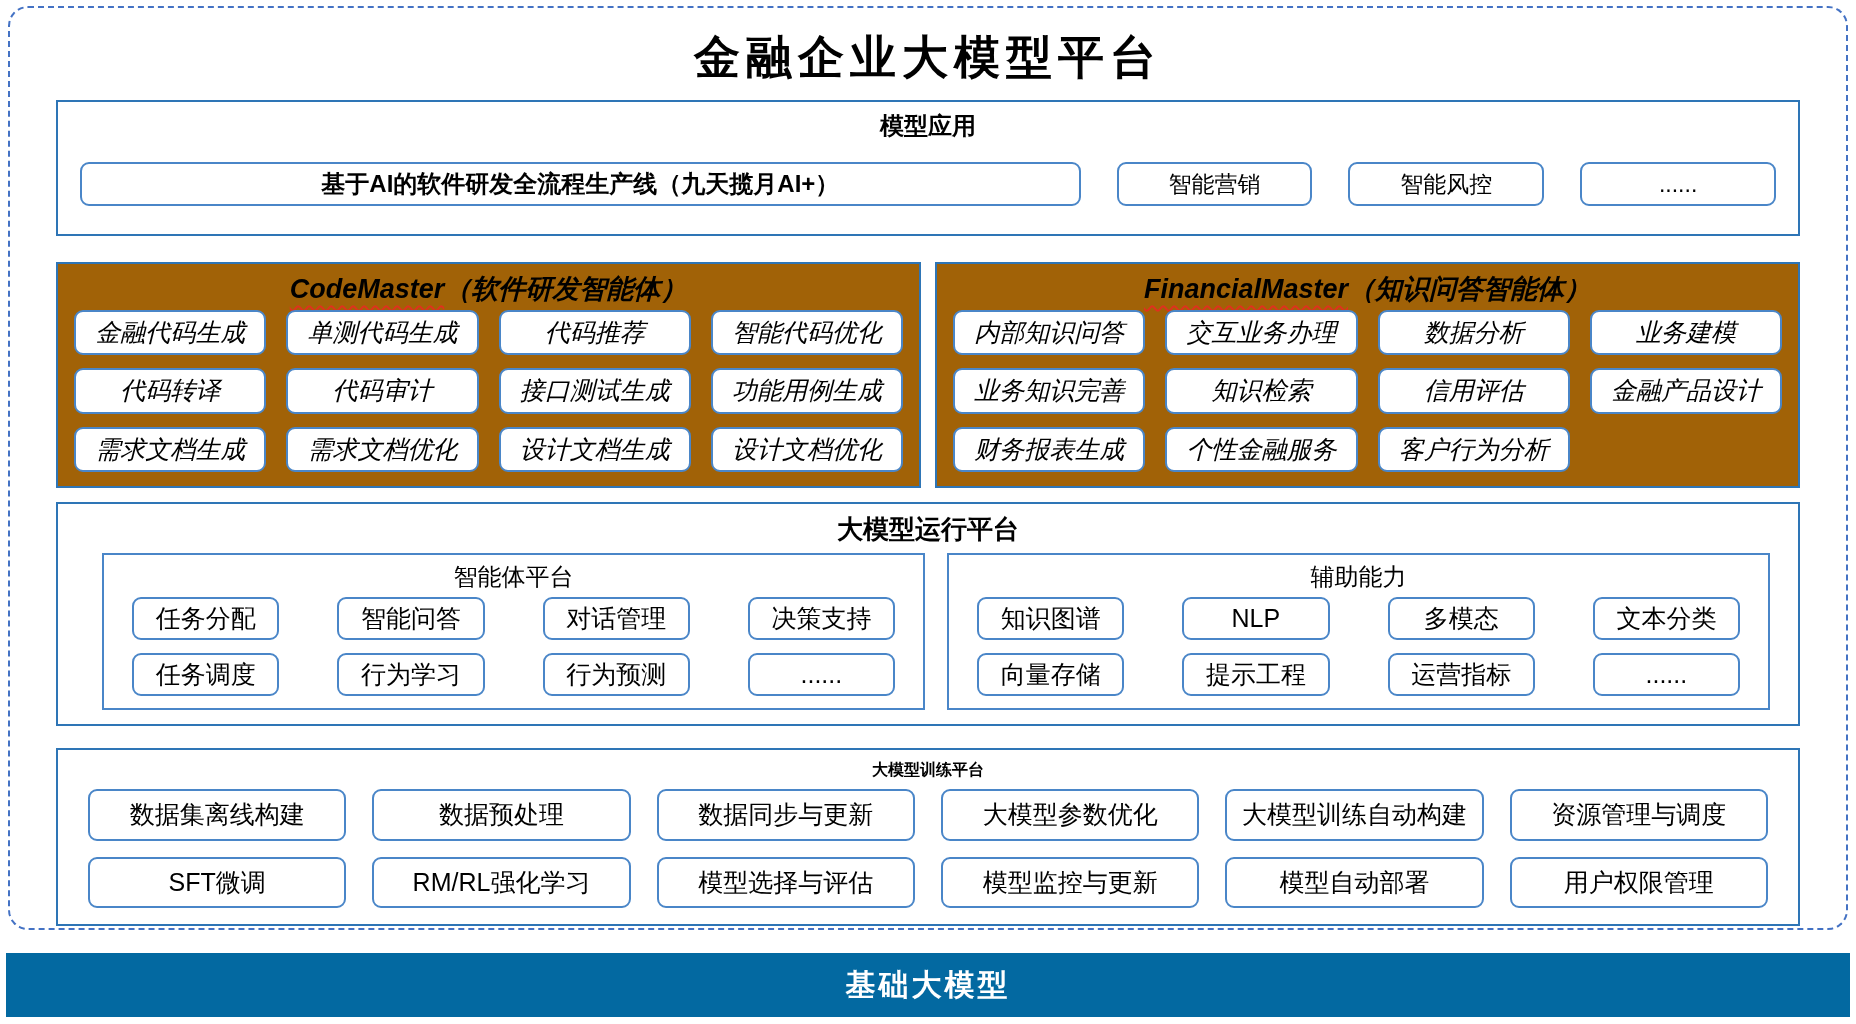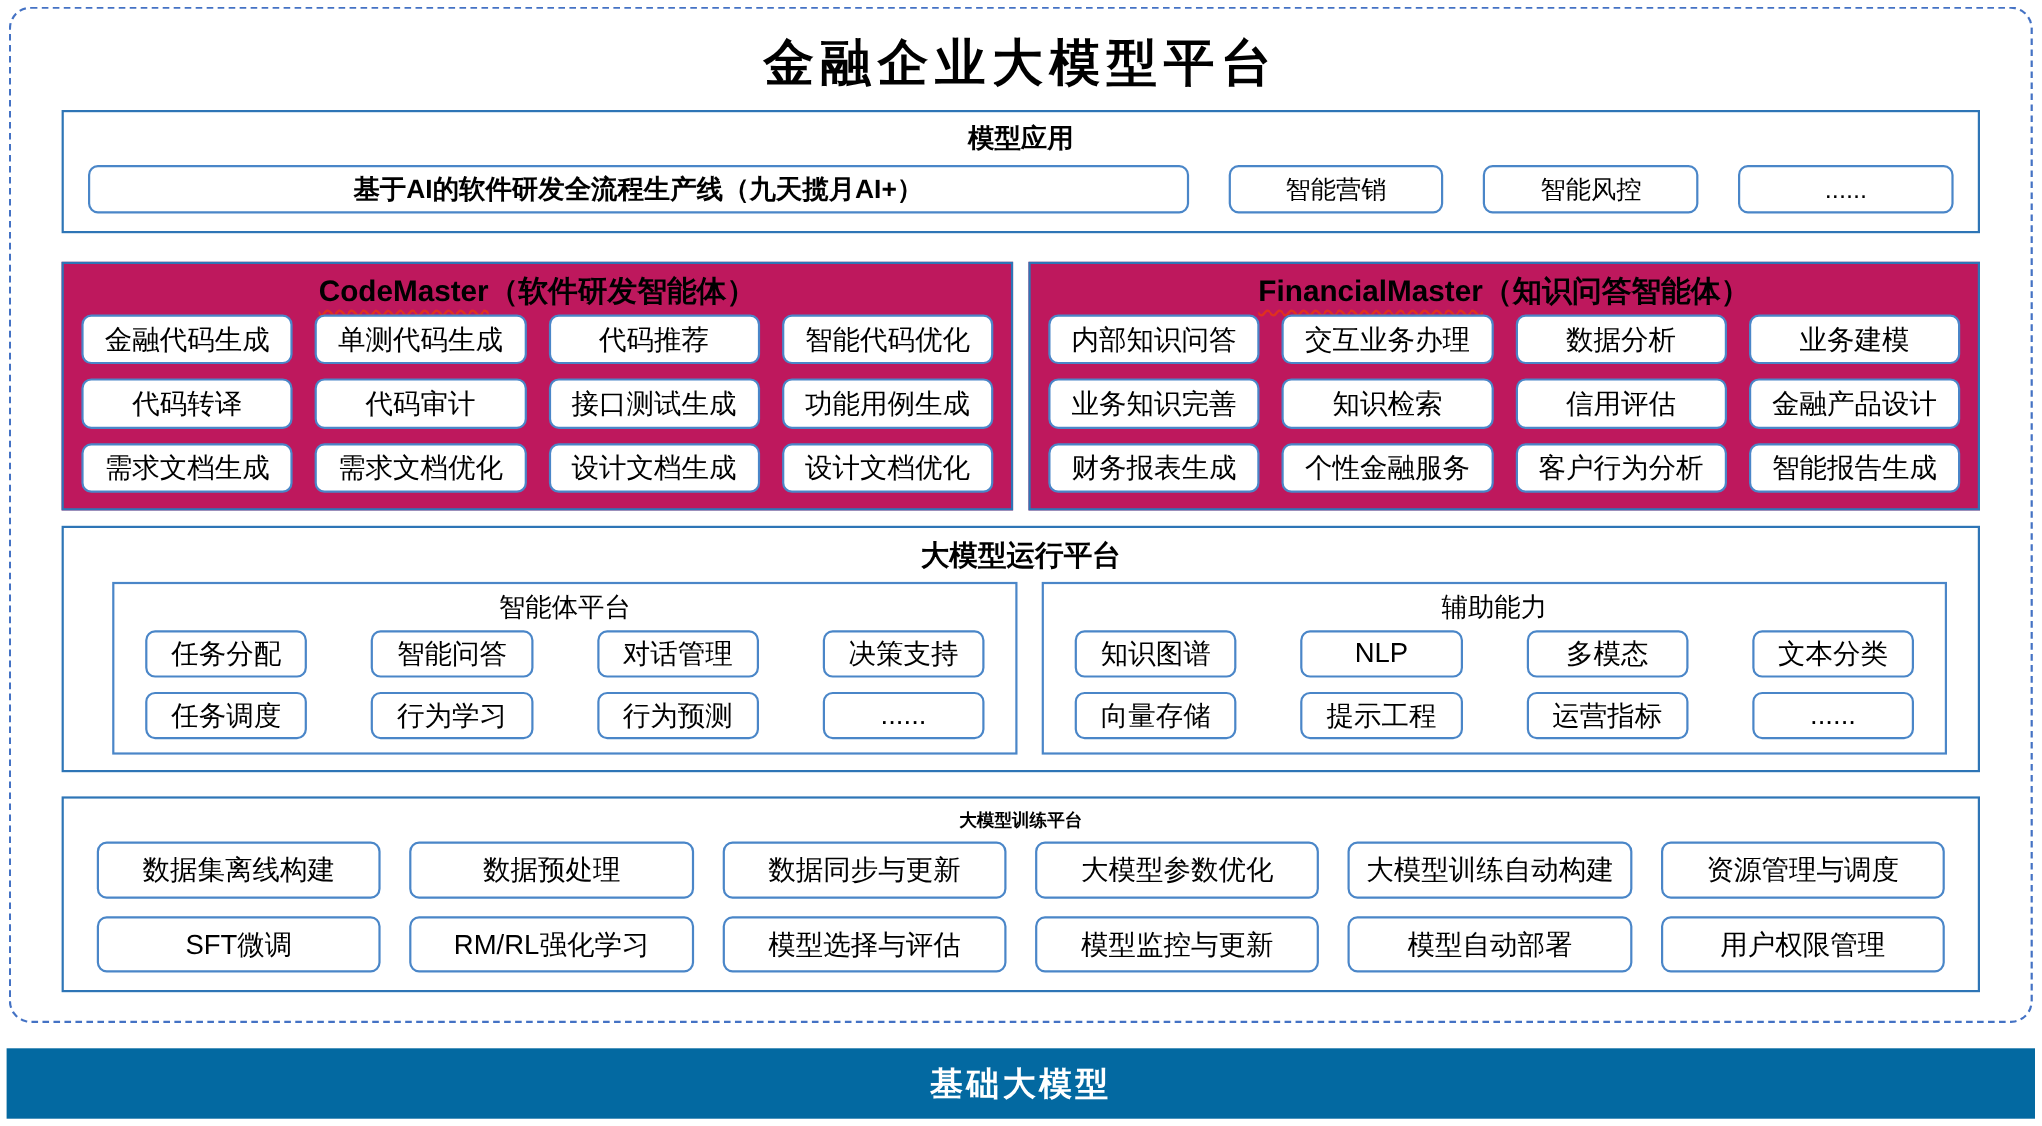--- a/index.html
+++ b/index.html
@@ -24,40 +24,40 @@
   }
   .section {
     border: 2px solid #2E75B6; background: #fff;
     display: flex; flex-direction: column;
   }
   .sec-header {
     text-align: center; font-weight: bold; font-size: 24px;
     padding-top: 8px;
   }
   
-  .s1 { height: 112px; }
+  .s1 { height: 136px; }
   .s1-row {
     flex: 1; display: flex; gap: 36px; align-items: center;
     padding: 6px 22px 14px 22px;
   }
   .pill {
     border: 2px solid #4A86C8; border-radius: 9px; background: #fff;
     height: 44px; display: flex; align-items: center; justify-content: center;
     font-size: 23px; white-space: nowrap;
   }
   .pill.wide { flex: 0 0 59%; font-weight: bold; font-size: 24px; }
   .pill.small { flex: 1; }
   .v-gap-a { height: 26px; flex: none; }
   .v-gap-b { height: 14px; flex: none; }
   .v-gap-c { height: 22px; flex: none; }
   
   .s2-row { display: flex; gap: 14px; height: 226px; }
   .panel {
-    flex: 1; border: 2px solid #2E75B6; background: #be185d;
-    display: flex; flex-direction: column; padding: 4px 16px 14px 16px;
+    flex: 1; border: 2px solid #2E75B6; background: #a16207;
+    display: flex; flex-direction: column; padding: 4px 16px 14px 16px; font-style: italic;
   }
   .panel-title {
     text-align: center; font-weight: bold; font-size: 27px;
     height: 42px; line-height: 42px; white-space: nowrap;
   }
   .squiggle {
     text-decoration-line: underline;
     text-decoration-style: wavy;
     text-decoration-color: #E0301E;
     text-decoration-thickness: 2px;
@@ -149,21 +149,20 @@
         <div class="cell">交互业务办理</div>
         <div class="cell">数据分析</div>
         <div class="cell">业务建模</div>
         <div class="cell">业务知识完善</div>
         <div class="cell">知识检索</div>
         <div class="cell">信用评估</div>
         <div class="cell">金融产品设计</div>
         <div class="cell">财务报表生成</div>
         <div class="cell">个性金融服务</div>
         <div class="cell">客户行为分析</div>
-        <div class="cell">智能报告生成</div>
       </div>
     </div>
 
   </div>
 
   <div class="v-gap-b"></div>
 
   <div class="section s3">
     <div class="s3-header">大模型运行平台</div>
     <div class="s3-body">

